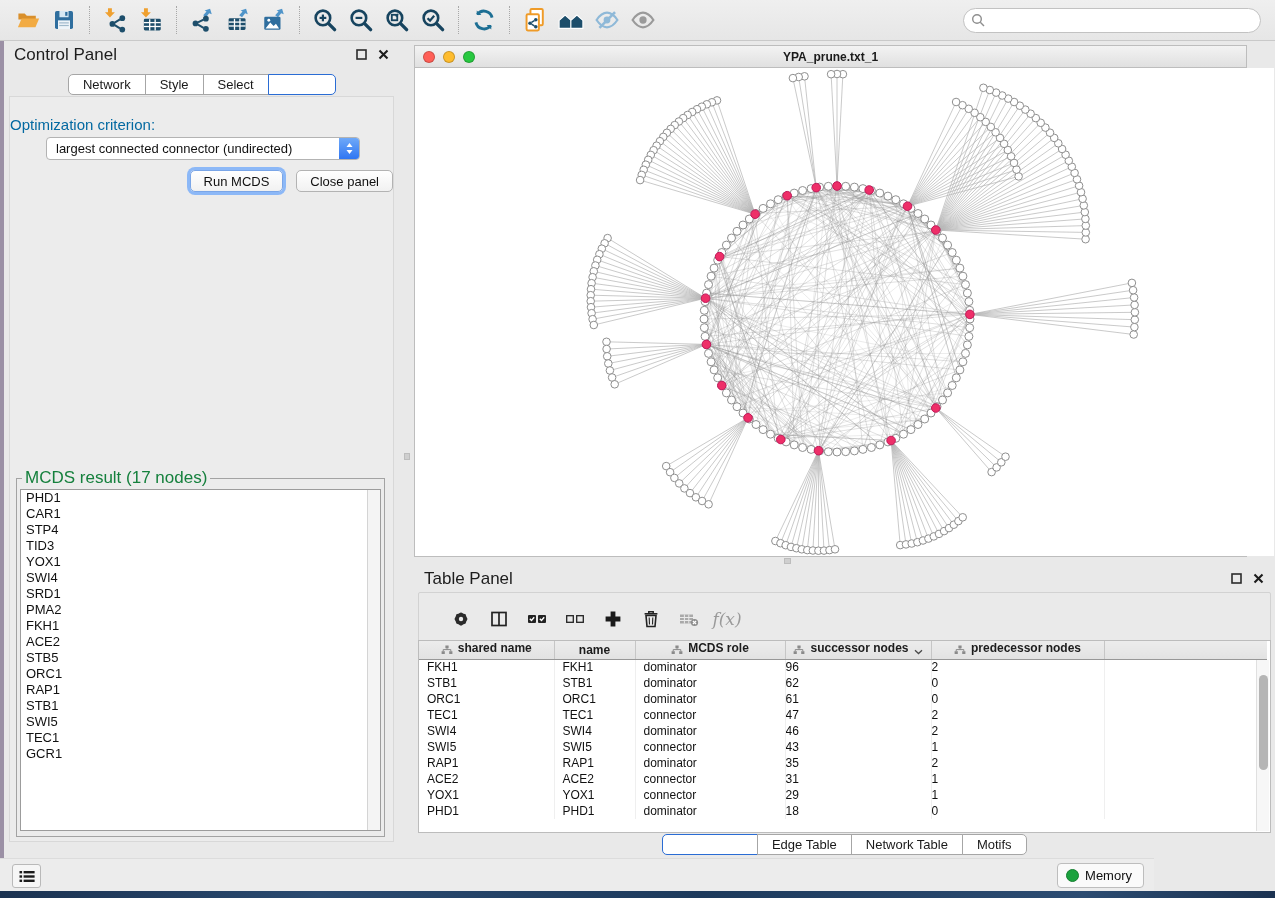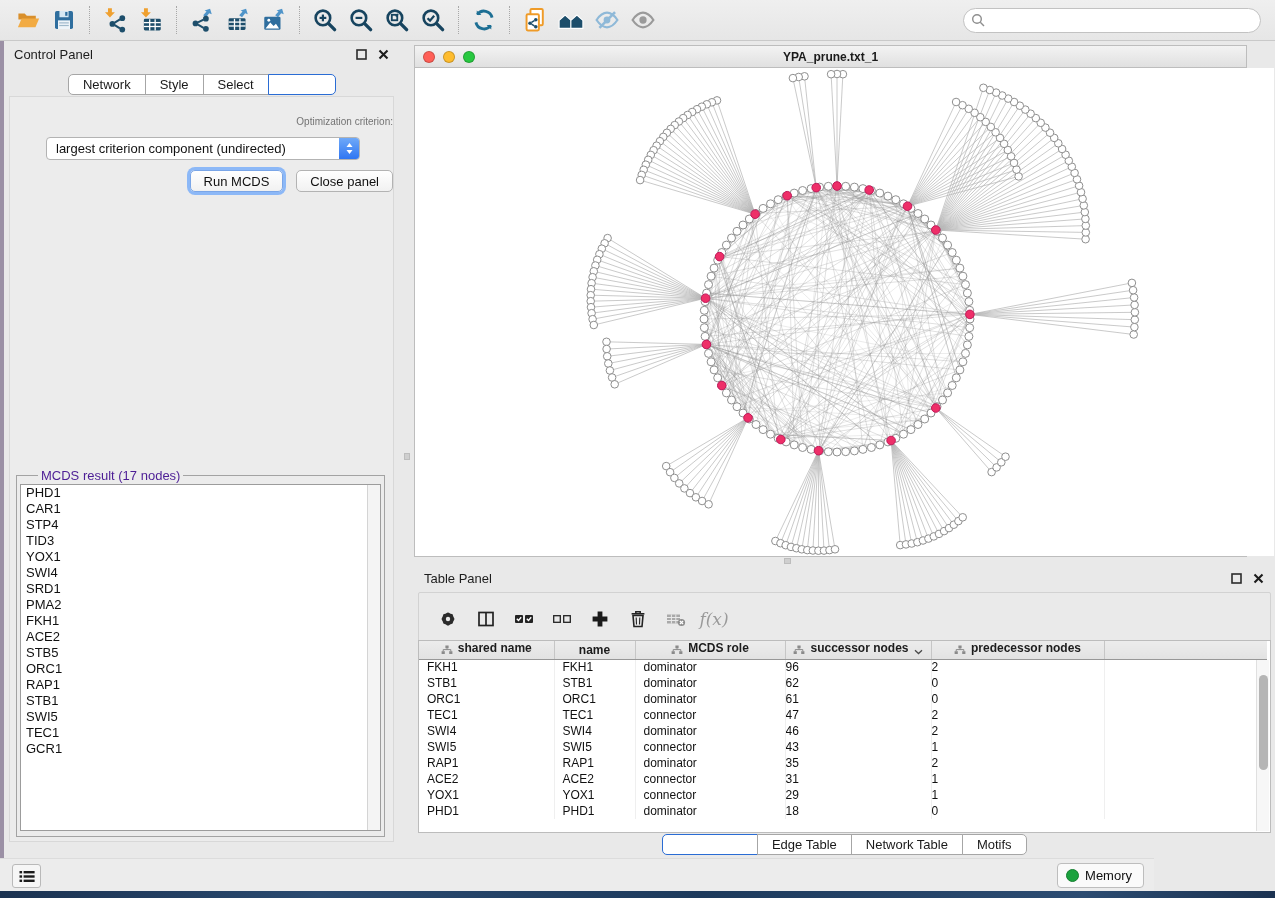--- a/index.html
+++ b/index.html
@@ -21,49 +21,49 @@
   #search-wrap svg { position:absolute; left:8px; top:5px; }
 
   
   #left-strip { position:absolute; left:0; top:41px; width:4px; height:850px; background:#9b90a5; }
   #bottom-strip { position:absolute; left:0; top:891px; width:1275px; height:7px;
     background:linear-gradient(90deg,#1b3251,#2a4a70 25%,#1d3a5c 55%,#2c4c72 85%,#1b3251); }
 
   
   #control-panel { position:absolute; left:4px; top:41px; width:396px; height:817px; background:#e9e9e9; }
   .panel-head { position:absolute; left:0; top:0; right:0; height:27px; display:flex; align-items:center; padding:0 10px; }
-  .panel-title { font-size:13px; color:#1d1d1d; }
+  .panel-title { font-size:17px; color:#1d1d1d; }
   .panel-head .spacer { flex:1; }
   .win-btn { display:inline-flex; align-items:center; justify-content:center; width:14px; height:14px; margin-left:8px; }
 
   .seg-tabs { position:absolute; top:33px; left:0; right:0; display:flex; justify-content:center; z-index:3; }
   .seg { height:21px; line-height:19px; padding:0 14px; font-size:13px; color:#1a1a1a; background:#fff;
     border:1px solid #a6a6a6; margin-left:-1px; text-align:right; }
   .seg.first { border-radius:5px 0 0 5px; margin-left:0; }
   .seg.last { border-radius:0 5px 5px 0; }
   .seg.sel { background:linear-gradient(#44a
 
 0fb,#1a72f2); border-color:#2a6cd4; color:#fff; }
 
   .cp-body { position:absolute; left:5px; right:6px; top:55px; bottom:16px;
     background:#ececec; border:1px solid #d8d8d8; }
-  #opt-label { position:absolute; top:19px; left:0; right:0; text-align:right; font-size:10px; color:#737373; }
+  #opt-label { position:absolute; top:19px; left:0; right:0; text-align:left; font-size:15px; color:#0369a1; }
   #opt-dropdown { position:absolute; top:40px; left:36px; width:314px; height:23px; background:#fff;
     border:1px solid #b3b3b3; border-radius:4px; display:flex; align-items:center; }
   #opt-dropdown .dd-text { flex:1; font-size:13px; color:#111; padding-left:9px; white-space:nowrap; overflow:hidden; }
   #opt-dropdown .dd-cap { width:20px; height:21px; border-radius:0 3px 3px 0;
     background:linear-gradient(#6fa9f8,#2f76f3); display:flex; align-items:center; justify-content:center; }
   .cp-buttons { position:absolute; top:73px; left:0; right:0; display:flex; justify-content:flex-end; gap:13px; }
   .btn { height:22px; padding:0 13px; font-size:13px; color:#111; background:linear-gradient(#ffffff,#f1f1f1);
     border:1px solid #b3b3b3; border-radius:5px; font-family:"Liberation Sans",sans-serif; }
   .btn.focus-ring { box-shadow:0 0 0 3px #8cb8f7; border-color:#7aa6e8; }
 
   #mcds-fieldset { position:absolute; left:6px; right:8px; top:371px; bottom:4px;
     border:1px solid #a3a3a3; padding:1px 3px 5px 3px; }
-  #mcds-fieldset legend { font-size:13px; color:#4c1d95; padding:0 3px; margin-left:18px; }
+  #mcds-fieldset legend { font-size:17px; color:#15803d; padding:0 3px; margin-left:2px; }
   #mcds-listbox { position:relative; width:100%; height:100%; background:#fff; border:1px solid #9c9c9c; overflow:hidden; }
   .mcds-item { font-size:13px; line-height:16px; padding-left:5px; color:#111; }
   #mcds-scroll { position:absolute; right:0; top:0; bottom:0; width:13px; background:#f4f4f4; border-left:1px solid #d4d4d4; }
 
   
   #v-splitter { position:absolute; left:400px; top:41px; width:14px; height:817px; background:#e9e9e9; }
   #v-splitter .grip { position:absolute; left:4px; top:412px; width:6px; height:7px; background:#cfcfcf; border:1px solid #bdbdbd; }
   #h-splitter { position:absolute; left:414px; top:557px; width:861px; height:8px; background:#e9e9e9; }
   #h-splitter .grip { position:absolute; left:370px; top:1px; width:7px; height:6px; background:#cfcfcf; border:1px solid #bdbdbd; }
 
@@ -74,21 +74,21 @@
     background:linear-gradient(#f3f3f3,#e0e0e0); border-bottom:1px solid #bdbdbd;
     display:flex; align-items:center; }
   .tl { width:12px; height:12px; border-radius:50%; margin-left:8px; border:0.5px solid rgba(0,0,0,.2); }
   #net-title { position:absolute; left:0; right:0; text-align:center; font-size:12px; font-weight:700; color:#1a1a1a; }
   #net-canvas { position:absolute; left:0; top:22px; width:859px; height:488px; background:#fff; }
   #net-canvas svg { display:block; }
 
   
   #table-panel { position:absolute; left:414px; top:565px; width:861px; height:293px; background:#e9e9e9; }
   #tp-toolbar { position:absolute; left:4px; right:4px; top:27px; height:54px; background:#eaeaea;
-    border:1px solid #d2d2d2; border-radius:2px; display:flex; align-items:center; padding-left:10px; gap:0; }
+    border:1px solid #d2d2d2; border-radius:2px; display:flex; align-items:center; padding-left:23px; gap:0; }
   .tp-ic { width:38px; height:34px; display:inline-flex; align-items:center; justify-content:center; }
   #fx-label { font-size:17px; color:#9a9a9a; font-style:italic; font-family:"DejaVu Serif", serif; }
 
   #table-wrap { position:absolute; left:4px; right:4px; top:75px; height:193px; background:#fff;
     border:1px solid #bcbcbc; overflow:hidden; }
   table { border-collapse:collapse; table-layout:fixed; width:848px; }
   th { height:18px; background:linear-gradient(#ececec,#e2e2e2); border-right:1px solid #c6c6c6;
     border-bottom:1px solid #979797; font-size:12px; font-weight:400; color:#1c1c1c; }
   th .thwrap { display:inline-flex; align-items:flex-end; gap:5px;font-weight:bold; }
   td { height:16px; font-size:12px; color:#111; border-right:1px solid #efefef; white-space:nowrap; overflow:hidden; }
@@ -280,21 +280,21 @@
     </div>
     <div class="seg-tabs">
       <span class="seg first">Network</span>
       <span class="seg">Style</span>
       <span class="seg">Select</span>
       <span class="seg last sel">MCDS</span>
     </div>
     <div class="cp-body">
       <div id="opt-label">Optimization criterion:</div>
       <div id="opt-dropdown">
-        <span class="dd-text">largest criterion component (undirected)</span>
+        <span class="dd-text">largest connected connector (undirected)</span>
         <span class="dd-cap">
           <svg width="9" height="13" viewBox="0 0 9 13">
               <path d="M4.5 1L7.5 5h-6z" fill="#fff"></path>
               <path d="M4.5 12L1.5 8h6z" fill="#fff"></path>
             </svg>
         </span>
       </div>
       <div class="cp-buttons">
         <button class="btn focus-ring">Run MCDS</button>
         <button class="btn">Close panel</button>

